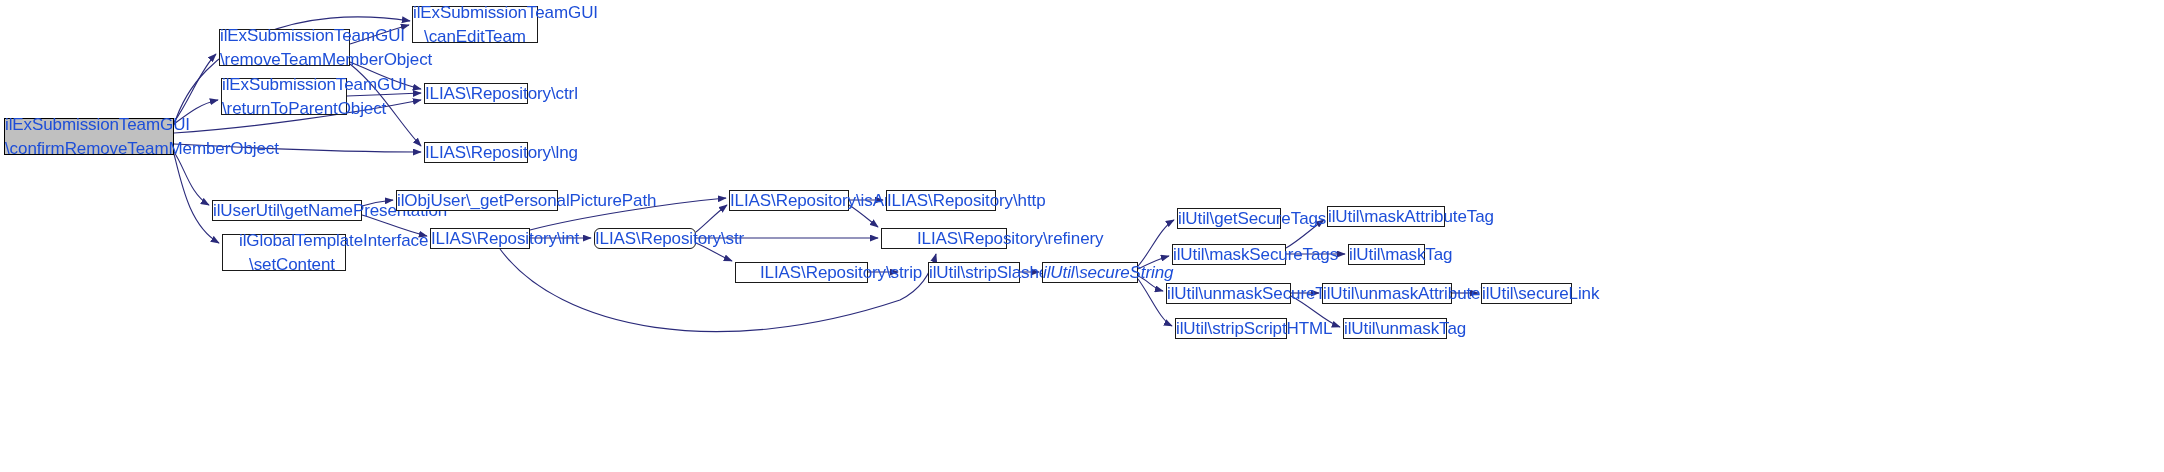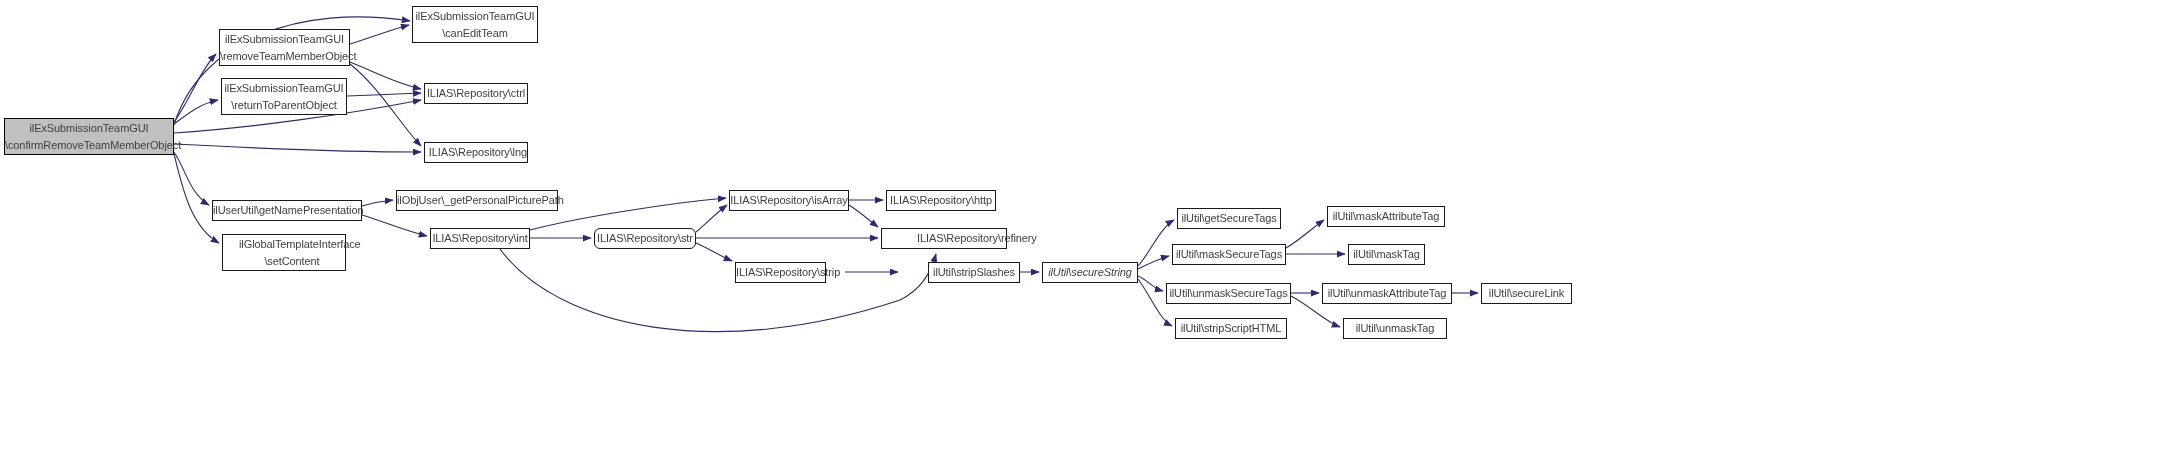--- a/index.html
+++ b/index.html
@@ -23,23 +23,23 @@
     top: 0;
     width: 2164px;
     height: 472px;
     pointer-events: none;
   }
   .gnode {
     position: absolute;
     box-sizing: border-box;
     border: 1px solid #1a1a1a;
     background: #ffffff;
-    color: #404040;
-    font-size: 11px;
-    line-height: 17px;
+    color: #1d4ed8;
+    font-size: 17px;
+    line-height: 24px;
     text-align: center;
     display: flex;
     align-items: center;
     justify-content: center;
     white-space: pre;
     letter-spacing: -0.1px;
   }
   .gnode.root {
     background: #c0c0c0;
     border: 1px solid #000000;
@@ -108,21 +108,21 @@
       <div class="gnode" style="left: 424px; top: 142px; width: 104px; height: 21px; text-align: right;"><span class="lbl">ILIAS\Repository\lng</span></div>
       <div class="gnode" style="left: 212px; top: 200px; width: 150px; height: 21px;"><span class="lbl">ilUserUtil\getNamePresentation</span></div>
       <div class="gnode" style="left: 222px; top: 234px; width: 124px; height: 37px; padding-left: 16px;"><span class="lbl">ilGlobalTemplateInterface
 \setContent</span></div>
       <div class="gnode" style="left: 396px; top: 190px; width: 162px; height: 21px;"><span class="lbl">ilObjUser\_getPersonalPicturePath</span></div>
       <div class="gnode" style="left: 430px; top: 228px; width: 100px; height: 21px;"><span class="lbl">ILIAS\Repository\int</span></div>
       <div class="gnode" style="left: 594px; top: 228px; width: 102px; height: 21px; border-radius: 6px;"><span class="lbl">ILIAS\Repository\str</span></div>
       <div class="gnode" style="left: 729px; top: 190px; width: 120px; height: 21px;"><span class="lbl">ILIAS\Repository\isArray</span></div>
       <div class="gnode" style="left: 886px; top: 190px; width: 110px; height: 21px;"><span class="lbl">ILIAS\Repository\http</span></div>
       <div class="gnode" style="left: 881px; top: 228px; width: 126px; height: 21px; padding-left: 35px;"><span class="lbl">ILIAS\Repository\refinery</span></div>
-      <div class="gnode" style="left: 735px; top: 262px; width: 91px; height: 21px;"><span class="lbl">ILIAS\Repository\strip</span></div>
+      <div class="gnode" style="left: 735px; top: 262px; width: 133px; height: 21px; padding-left: 24px;"><span class="lbl">ILIAS\Repository\strip</span></div>
       <div class="gnode" style="left: 928px; top: 262px; width: 92px; height: 21px;"><span class="lbl">ilUtil\stripSlashes</span></div>
       <div class="gnode" style="left: 1042px; top: 262px; width: 96px; height: 21px; font-style: italic;"><span class="lbl">ilUtil\secureString</span></div>
       <div class="gnode" style="left: 1177px; top: 208px; width: 104px; height: 21px;"><span class="lbl">ilUtil\getSecureTags</span></div>
       <div class="gnode" style="left: 1172px; top: 244px; width: 114px; height: 21px;"><span class="lbl">ilUtil\maskSecureTags</span></div>
       <div class="gnode" style="left: 1166px; top: 283px; width: 125px; height: 21px;"><span class="lbl">ilUtil\unmaskSecureTags</span></div>
       <div class="gnode" style="left: 1175px; top: 318px; width: 112px; height: 21px;"><span class="lbl">ilUtil\stripScriptHTML</span></div>
       <div class="gnode" style="left: 1327px; top: 206px; width: 118px; height: 21px;"><span class="lbl">ilUtil\maskAttributeTag</span></div>
       <div class="gnode" style="left: 1348px; top: 244px; width: 77px; height: 21px; justify-content: flex-end;"><span class="lbl">ilUtil\maskTag</span></div>
       <div class="gnode" style="left: 1322px; top: 283px; width: 130px; height: 21px;"><span class="lbl">ilUtil\unmaskAttributeTag</span></div>
       <div class="gnode" style="left: 1343px; top: 318px; width: 104px; height: 21px;"><span class="lbl">ilUtil\unmaskTag</span></div>

